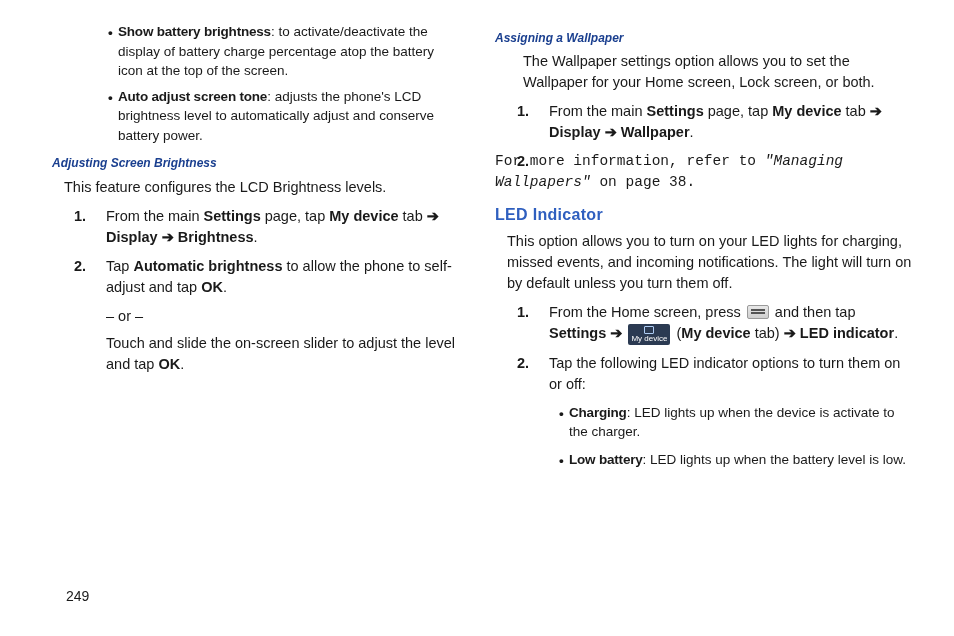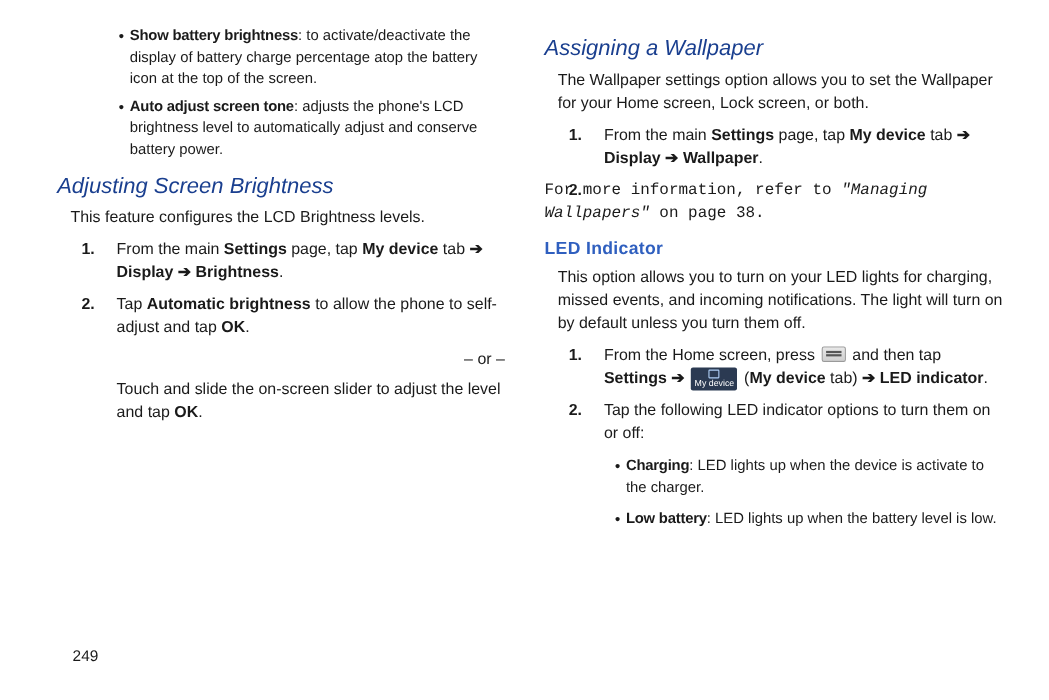--- a/index.html
+++ b/index.html
@@ -41,22 +41,22 @@
     top: 1px;
     font-weight: bold;
   }
   .bullet-item .lead {
     font-weight: bold;
     letter-spacing: -0.2px;
   }
   .heading-blue {
     color: #1a3f8f;
     font-style: italic;
-    font-weight: normal;
-    font-size: 20px;
+    font-weight: bold;
+    font-size: 12px;
     margin: 8px 0 4px 12px;
   }
   .heading-main {
     color: #2f5fbf;
     font-weight: bold;
     font-size: 16px;
     letter-spacing: 0.3px;
     margin: 10px 0 4px 0;
   }
   .body-p {
@@ -76,21 +76,20 @@
     margin-bottom: 8px;
   }
   .num-item .num {
     position: absolute;
     left: 0;
     top: 0;
     font-weight: bold;
   }
   .sub-or {
     margin: 4px 0 6px 66px;
-    text-align: right;
   }
   .sub-p {
     margin: 4px 0 8px 66px;
   }
   .b { font-weight: bold; }
   .arrow {
     display: inline-block;
     font-weight: bold;
     vertical-align: baseline;
   }
@@ -187,21 +186,21 @@
       </div>
     </div>
     <div class="sub-or">– or –</div>
     <div class="sub-p">
       <span>Touch and slide the on-screen slider to adjust the level and tap </span><span class="b">OK</span><span>.</span>
     </div>
   </div>
 
   <div class="col">
     <div class="heading-blue" style="margin-left:0">Assigning a Wallpaper</div>
-    <div class="body-p" style="margin-left:12px">The Wallpaper settings option allows you to set the Wallpaper for your Home screen, Lock screen, or both.</div>
+    <div class="body-p" style="margin-left:28px">The Wallpaper settings option allows you to set the Wallpaper for your Home screen, Lock screen, or both.</div>
 
     <div class="num-list" style="margin-left:22px">
       <div class="num-item">
         <span class="num">1.</span>
         <span>From the main </span><span class="b">Settings</span><span> page, tap </span><span class="b">My device</span><span> tab </span><span class="arrow">➔</span>
         <span class="b">Display</span> <span class="arrow">➔</span> <span class="b">Wallpaper</span><span>.</span>
       </div>
       <div class="num-item">
         <span class="num">2.</span>
       </div>

